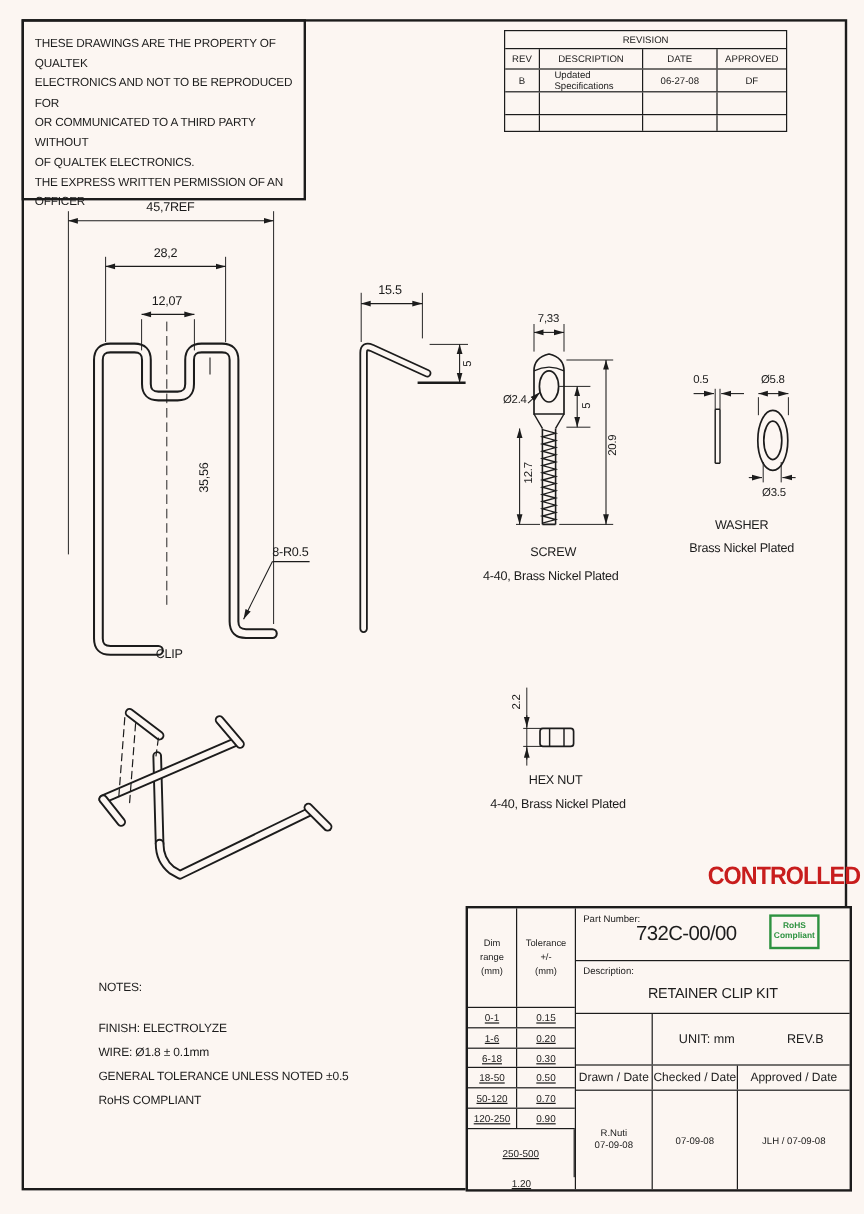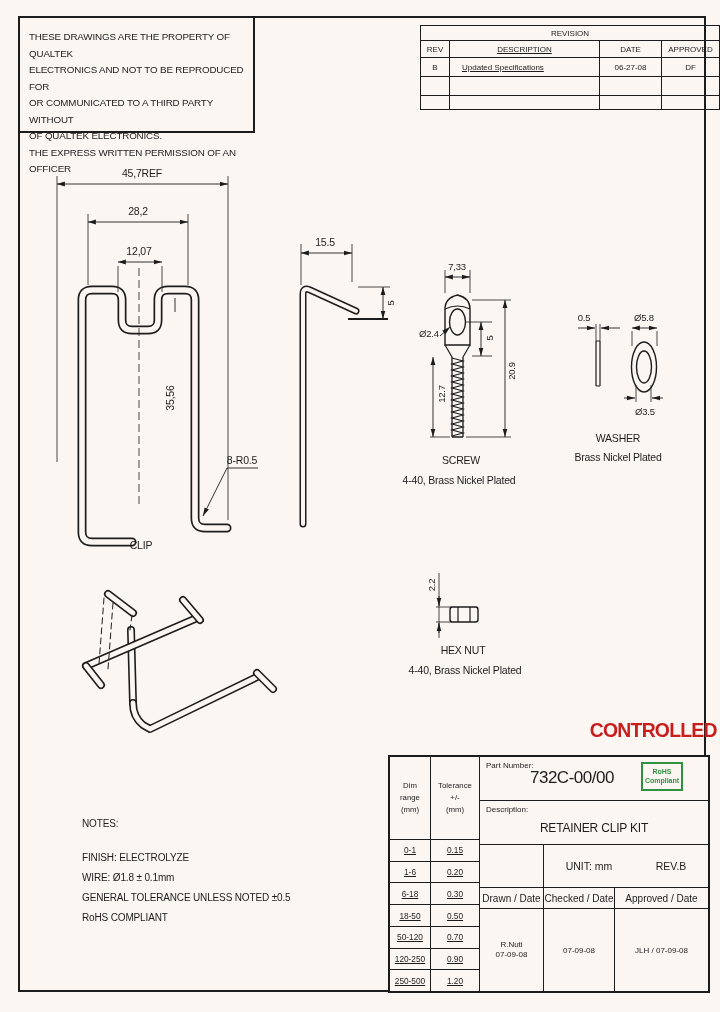--- a/index.html
+++ b/index.html
@@ -7,57 +7,57 @@
         font-family:"Liberation Sans",sans-serif;color:#1c1c1c;overflow:hidden;}
   .border-frame{position:absolute;left:18px;top:16px;width:688px;height:976px;
         border:2px solid #1c1c1c;box-sizing:border-box;}
   svg.canvas{position:absolute;left:0;top:0;}
   
   .lbl{position:absolute;transform:translate(-50%,-50%);white-space:nowrap;
        font-size:9.5px;letter-spacing:-0.2px;}
   .lbl.rot{transform:translate(-50%,-50%) rotate(-90deg);}
   .lbl.big{font-size:10.5px;}
   
-  .notice{position:absolute;left:18px;top:16px;width:237px;height:117px;
+  .notice{position:absolute;left:18px;top:16px;width:237px;height:151px;
         border:2px solid #1c1c1c;box-sizing:border-box;padding:11px 7px 0 9px;}
   .notice div{font-size:9.8px;line-height:16.5px;letter-spacing:-0.15px;}
   
-  .rev{position:absolute;left:420px;top:25px;width:300px;height:85px;
+  .rev{position:absolute;left:420px;top:25px;width:236px;height:85px;
         border:1.7px solid #1c1c1c;box-sizing:border-box;display:flex;flex-direction:column;
         font-size:8px;}
   .rev .t{height:14px;border-bottom:1.2px solid #1c1c1c;display:flex;align-items:center;justify-content:center;}
   .rev .r{display:flex;border-bottom:1.2px solid #1c1c1c;}
   .rev .r:last-child{border-bottom:none;flex:1;}
   .rev .c{display:flex;align-items:center;justify-content:center;box-sizing:border-box;}
   .rev .c1{width:28px;}
-  .rev .c2{flex:1;border-left:1.2px solid #1c1c1c;text-decoration:underline;}
+  .rev .c2{flex:1;border-left:1.2px solid #1c1c1c;}
   .rev .c3{width:62px;border-left:1.2px solid #1c1c1c;}
   .rev .c4{width:58px;border-left:1.2px solid #1c1c1c;}
   .rev .hdr{height:16px;}
   .rev .row{height:18px;}
-  .rev .row .c2{justify-content:flex-start;padding-left:12px;text-align:center;}
+  .rev .row .c2{justify-content:flex-start;padding-left:12px;}
   
   .notes{position:absolute;left:82px;top:814px;font-size:10px;letter-spacing:-0.15px;}
   .notes .nt{margin-bottom:14px;}
   .notes div{line-height:20px;}
   
   .stamp{position:absolute;left:588px;top:719px;width:118px;text-align:center;
         color:#c81d1d;font-size:20px;font-weight:800;letter-spacing:-0.8px;
         transform:scale(0.97,1.05);}
   
   .tb{position:absolute;left:388px;top:755px;width:322px;height:238px;
       border:2px solid #1c1c1c;box-sizing:border-box;display:flex;background:#fcf6f2;}
   .tol{width:90px;border-right:1.7px solid #1c1c1c;box-sizing:border-box;
        display:flex;flex-direction:column;}
   .tol .th{height:82px;border-bottom:1.4px solid #1c1c1c;display:flex;}
   .tol .th div{flex:1;display:flex;align-items:center;justify-content:center;text-align:center;
        font-size:7.8px;white-space:pre-line;line-height:12px;}
   .tol .th div:first-child{border-right:1px solid #1c1c1c;flex:0 0 40px;}
   .tol .tr{flex:1;display:flex;border-bottom:1px solid #1c1c1c;}
-  .tol .tr:last-child{border-bottom:none;}
+  .tol .tr:last-child{border-bottom:none;flex-direction:column;}
   .tol .tr div{flex:1;display:flex;align-items:center;justify-content:center;font-size:8.3px;text-decoration:underline;}
   .tol .tr div:first-child{border-right:1px solid #1c1c1c;flex:0 0 40px;}
   .main{flex:1;display:flex;flex-direction:column;}
   .company{height:47px;border-bottom:1.7px solid #1c1c1c;text-align:center;padding-top:2px;box-sizing:border-box;}
   .company .cn{font-size:18.5px;letter-spacing:-0.6px;line-height:22px;}
   .company .dv{font-size:13.5px;letter-spacing:0.5px;line-height:18px;}
   .part{height:43px;border-bottom:1.7px solid #1c1c1c;position:relative;}
   .part .pl{position:absolute;left:6px;top:4px;font-size:8px;}
   .part .pn{position:absolute;left:50px;top:11px;font-size:17px;letter-spacing:-0.5px;}
   .rohs{position:absolute;right:25px;top:5px;width:42px;height:29px;

